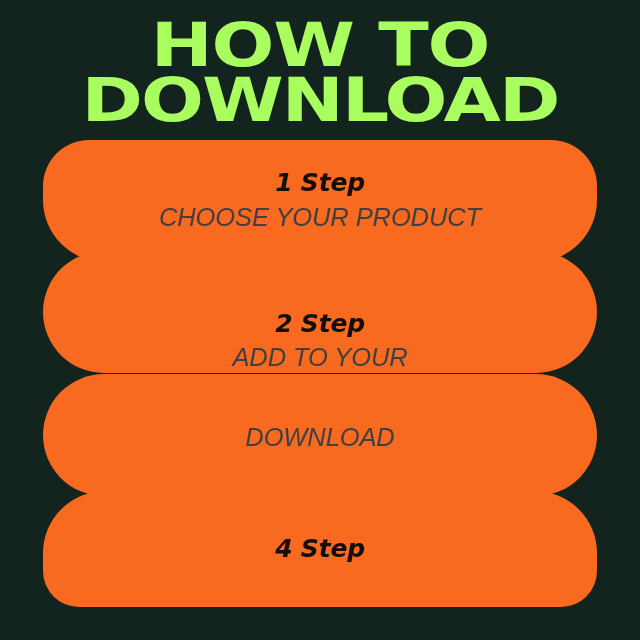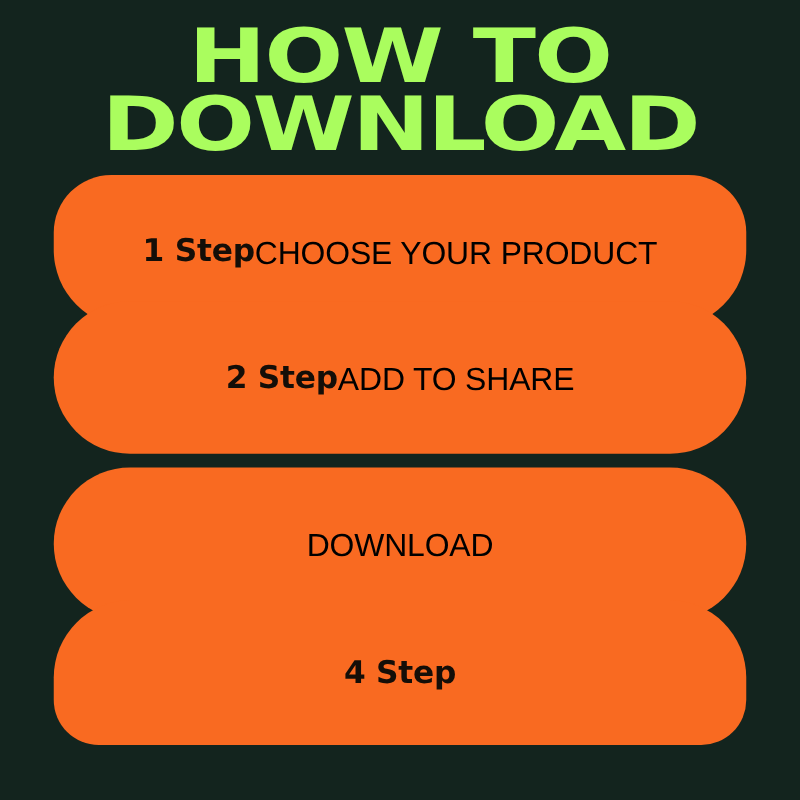--- a/index.html
+++ b/index.html
@@ -62,40 +62,41 @@
   }
   .step-card {
     position: absolute;
     left: 0;
     width: 554px;
     height: 122px;
     background: #f96a21;
     border-radius: 62px;
     box-sizing: border-box;
     display: flex;
-    flex-direction: row;
+    flex-direction: column;
     align-items: center;
     justify-content: center;
+    font-style: italic;
   }
   .step-card.card-1 { top: 0px;   border-radius: 46px 46px 62px 62px; }
-  .step-card.card-2 { top: 101px; }
+  .step-card.card-2 { top: 111px; justify-content: flex-end; }
   .step-card.card-3 { top: 234px; }
-  .step-card.card-4 { top: 340px; height: 116px; border-radius: 62px 62px 36px 36px; }
+  .step-card.card-4 { top: 351px; height: 116px; border-radius: 62px 62px 36px 36px; }
 
   .step-number {
     color: #140e08;
     font-family: "DejaVu Sans", sans-serif;
     font-weight: 700;
     font-size: 25px;
     letter-spacing: -0.2px;
     line-height: 1.15;
     white-space: nowrap;
   }
   .step-label {
-    color: #000000;
+    color: #404040;
     font-family: "Liberation Sans", sans-serif;
     font-weight: 400;
     font-size: 25.5px;
     letter-spacing: -0.1px;
     line-height: 1.2;
     margin-top: 4px;
     white-space: nowrap;
   }
 </style>
 </head>
@@ -110,21 +111,21 @@
 
   <div class="steps">
 
     <div class="step-card card-1">
       <div class="step-number">1 Step</div>
       <div class="step-label">CHOOSE YOUR PRODUCT</div>
     </div>
 
     <div class="step-card card-2">
       <div class="step-number">2 Step</div>
-      <div class="step-label">ADD TO SHARE</div>
+      <div class="step-label">ADD TO YOUR</div>
     </div>
 
     <div class="step-card card-3">
       <div class="step-label">DOWNLOAD</div>
     </div>
 
     <div class="step-card card-4">
       <div class="step-number">4 Step</div>
     </div>
 

